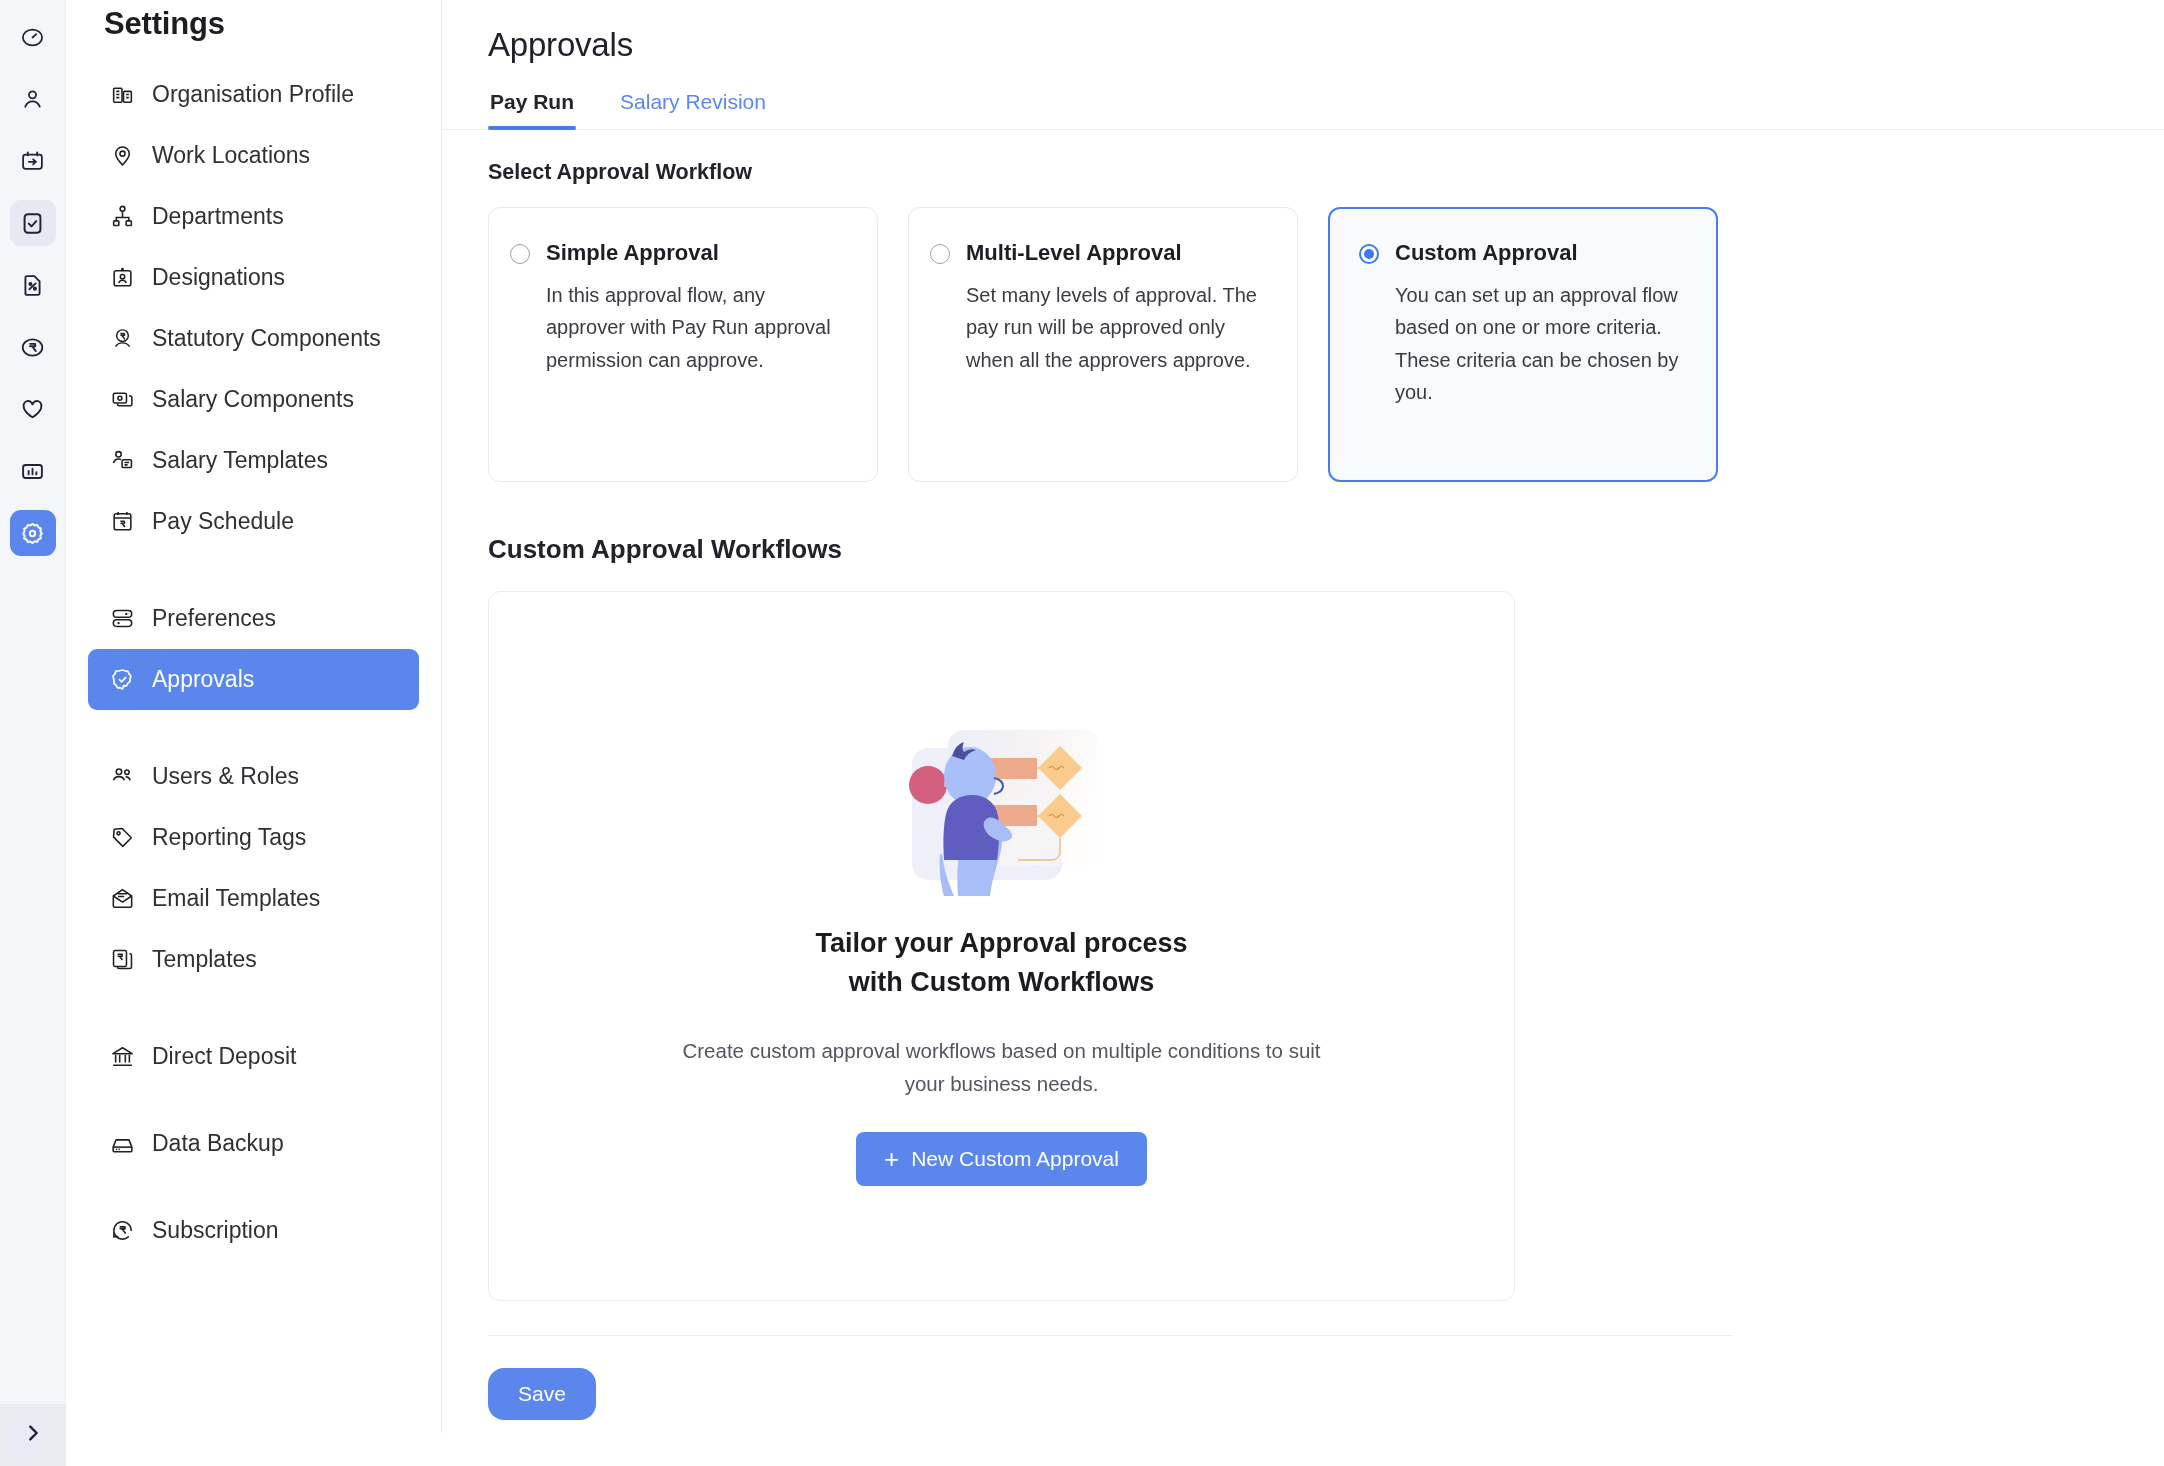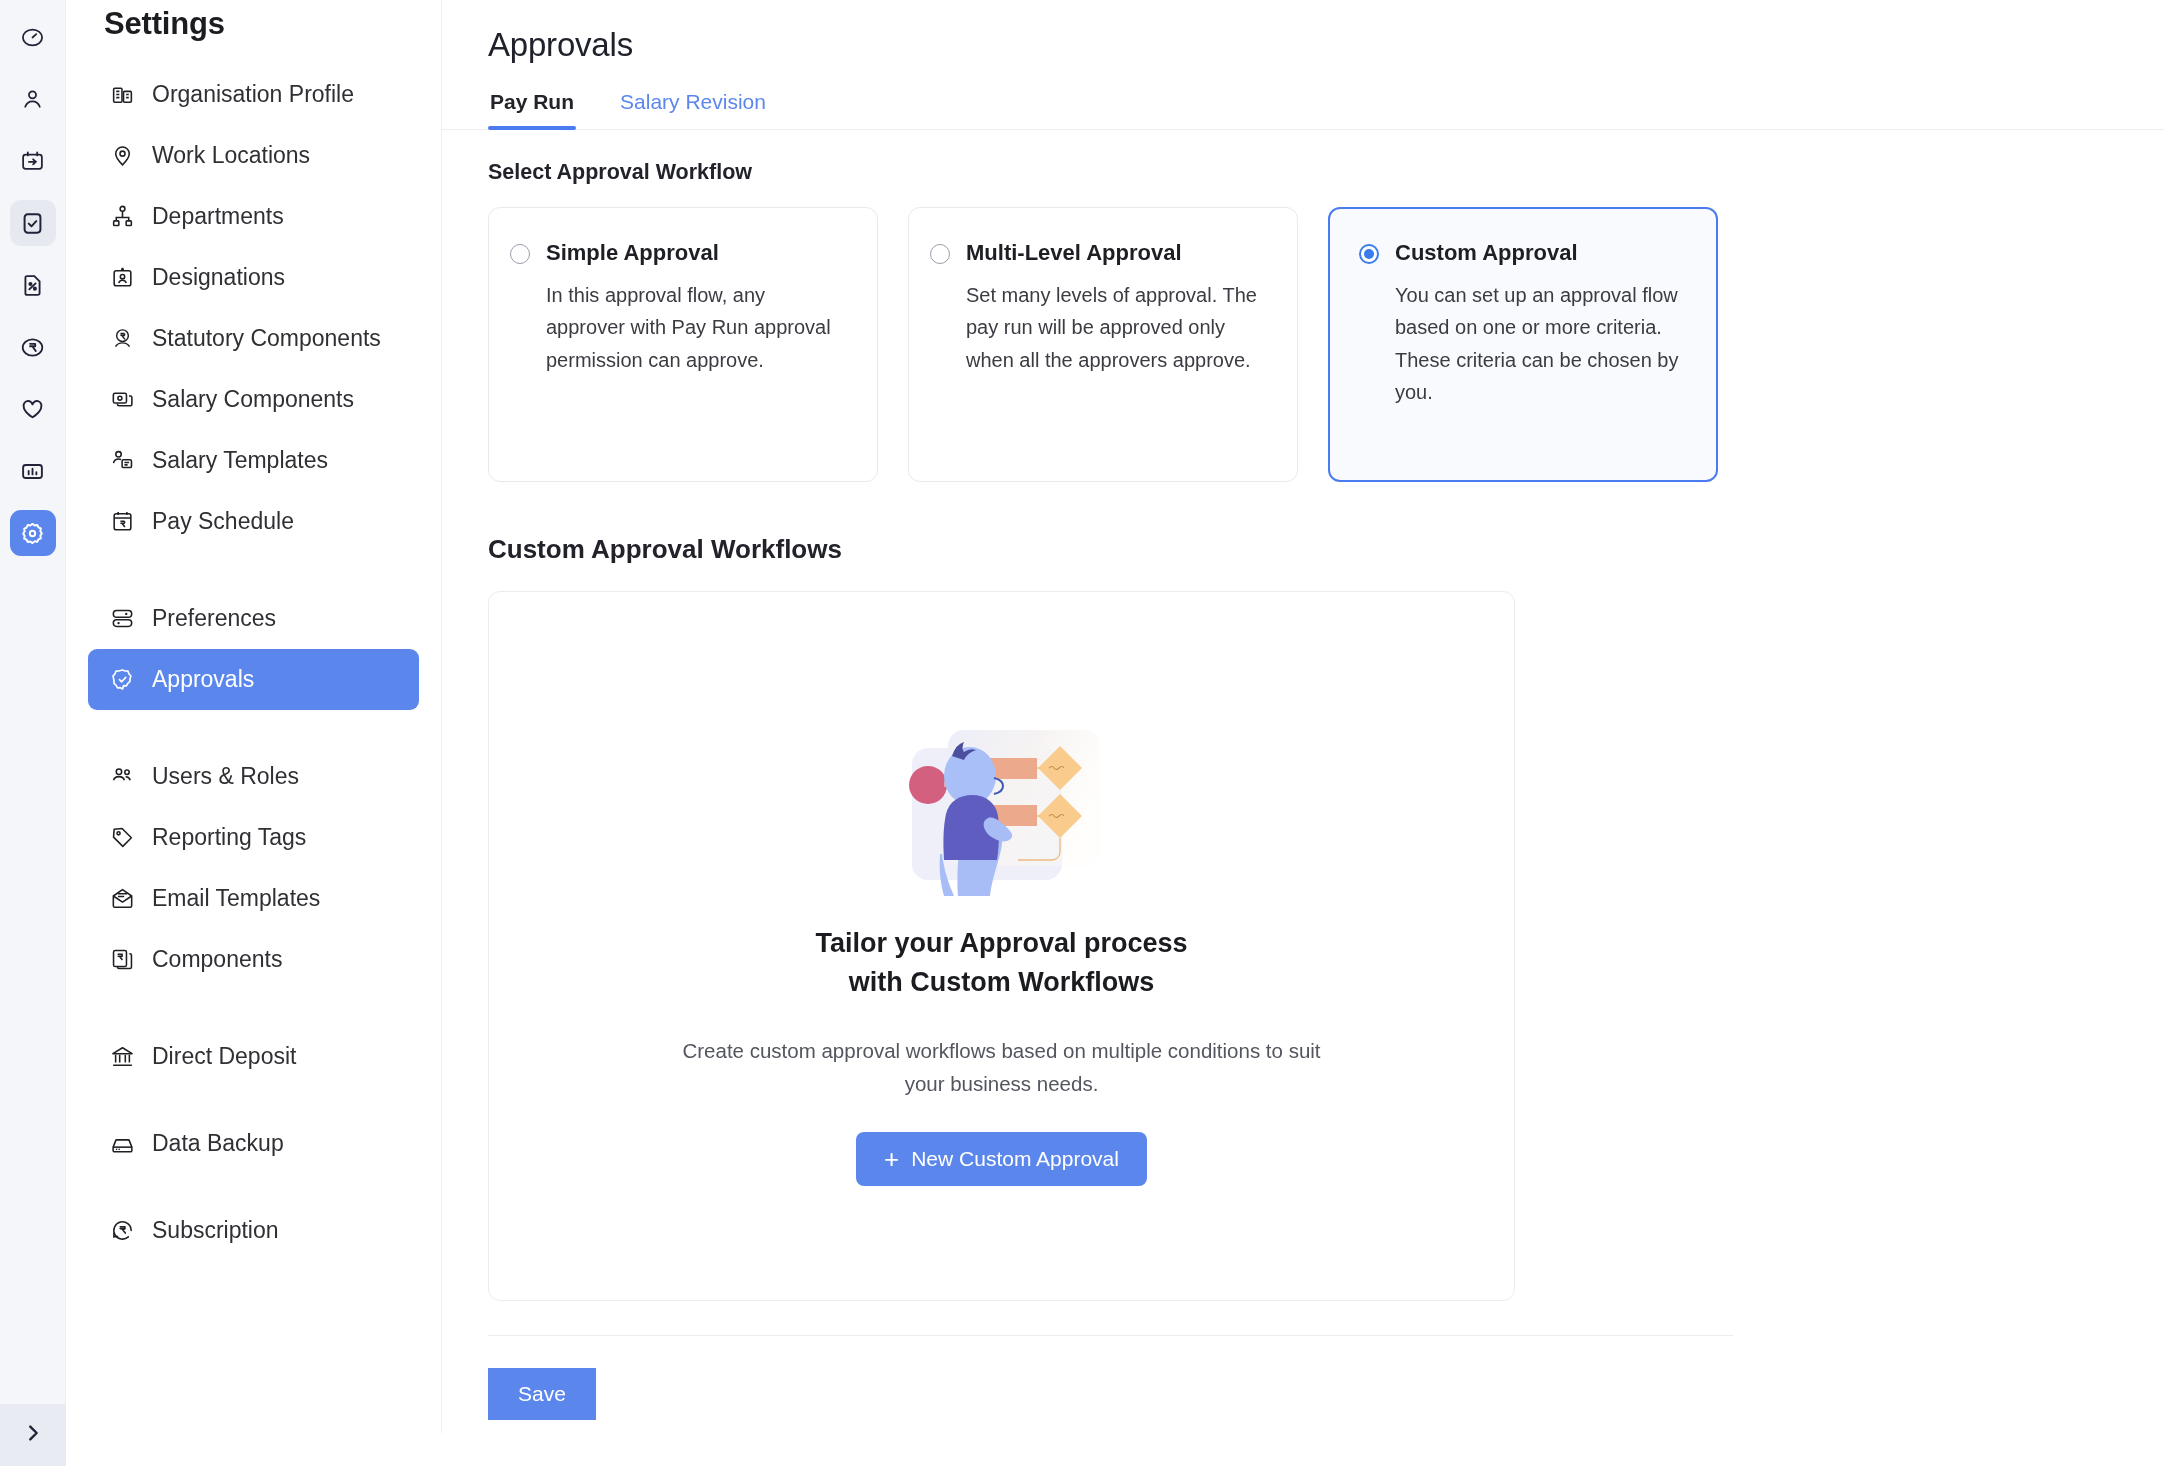--- a/index.html
+++ b/index.html
@@ -152,21 +152,21 @@
     font-size: 21px; font-family: inherit;
     padding: 0 28px; height: 54px;
     display: inline-flex; align-items: center; gap: 12px;
     cursor: pointer;
   }
   .btn-primary .plus { font-size: 26px; font-weight: 300; line-height: 1; }
 
   .divider { border-top: 1px solid #ececee; width: 1245px; margin-top: 34px; }
   .btn-save {
     margin-top: 32px; background: #5b87ec; color: #fff;
-    border: none; border-radius: 0; font-size: 21px;
+    border: none; border-radius: 16px; font-size: 21px;
     font-family: inherit; padding: 0 30px; height: 52px;
     cursor: pointer;
   }
 </style>
 </head>
 <body>
 
 <div class="app">
 
   <div class="rail">
@@ -398,21 +398,21 @@
         <span>Email Templates</span>
       </div>
       <div class="nav-item">
         <span class="ico">
           <svg viewBox="0 0 24 24" fill="none" stroke="currentColor" stroke-width="1.5">
             <rect x="3.4" y="3.4" width="12.4" height="15.4" rx="1.6"></rect>
             <path d="M18.6 6.4h.6a1.4 1.4 0 011.4 1.4v11.4a1.4 1.4 0 01-1.4 1.4H8.6a1.4 1.4 0 01-1.4-1.4v-.4"></path>
             <path d="M7.3 7h5M7.3 8.8h5M10.5 7c1 0 1.5.8 1 1.6-.4.7-1.2.8-2 .8l2.4 3"></path>
           </svg>
         </span>
-        <span>Components</span>
+        <span>Templates</span>
       </div>
     </div>
 
     <div class="nav-gap"></div>
 
     <div class="nav-group">
       <div class="nav-item">
         <span class="ico">
           <svg viewBox="0 0 24 24" fill="none" stroke="currentColor" stroke-width="1.5" stroke-linejoin="round">
             <path d="M2.8 9.3L12 3.6l9.2 5.7z"></path>

